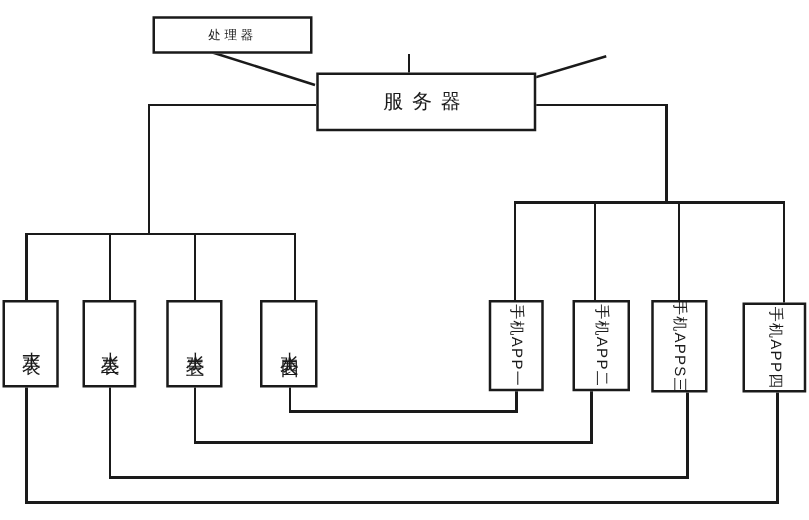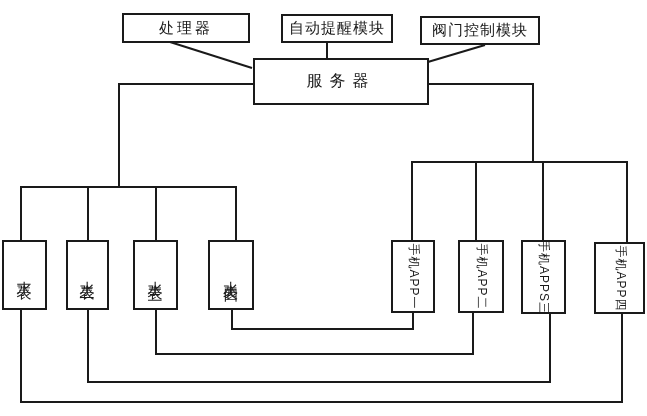--- a/index.html
+++ b/index.html
@@ -30,21 +30,21 @@
     position: absolute;
     box-sizing: border-box;
     border: 2px solid #1a1a1a;
     background: #ffffff;
     display: flex;
     align-items: center;
     justify-content: center;
     text-align: center;
   }
   .top-label {
-    font-size: 15px;
+    font-size: 10px;
     letter-spacing: 3px;
     white-space: nowrap;
     font-family: Liberation Serif, serif;
   }
   .server-label {
     font-size: 16px;
     letter-spacing: 7px;
     white-space: nowrap;
   }
   .meter-label {
@@ -117,26 +117,20 @@
     <line x1="550" y1="312" x2="550" y2="383"></line>
 
     <line x1="21" y1="308" x2="21" y2="403"></line>
     <line x1="20" y1="402" x2="623" y2="402"></line>
     <line x1="622" y1="312" x2="622" y2="403"></line>
   </svg>
 
   <div class="box b-processor">
     <span class="top-label">处理器</span>
   </div>
-  <div class="box b-reminder">
-    <span class="top-label" style="letter-spacing:1px;">自动提醒模块</span>
-  </div>
-  <div class="box b-valve">
-    <span class="top-label" style="letter-spacing:1px;">阀门控制模块</span>
-  </div>
 
   <div class="box b-server">
     <span class="server-label">服务器</span>
   </div>
 
   <div class="box b-m1">
     <span class="meter-label">水表一</span>
   </div>
   <div class="box b-m2">
     <span class="meter-label">水表二</span>

